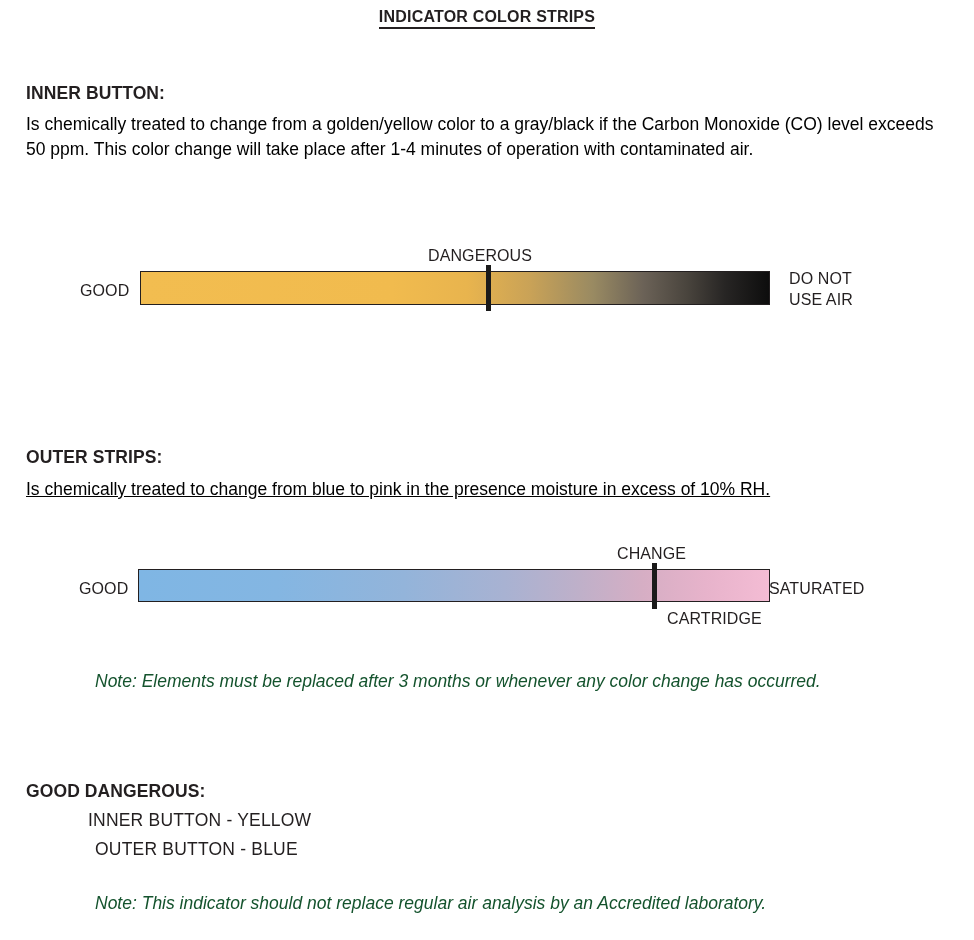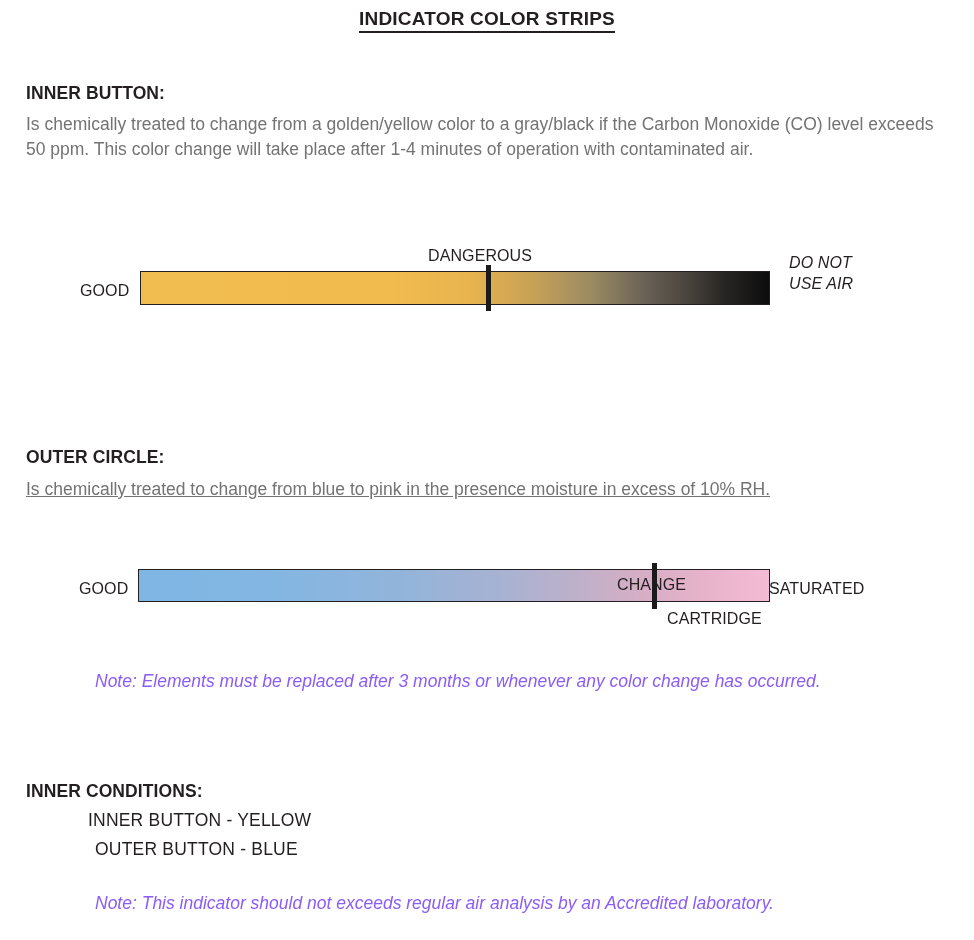--- a/index.html
+++ b/index.html
@@ -16,21 +16,21 @@
     overflow: hidden;
   }
 
   
   .doc-title {
     position: absolute;
     left: 0;
     top: 8px;
     width: 974px;
     text-align: center;
-    font-size: 19px;
+    font-size: 16px;
     font-weight: bold;
     letter-spacing: 0.2px;
     color: #231f20;
   }
   .doc-title span {
     border-bottom: 2px solid #231f20;
     padding-bottom: 2px;
   }
 
   
@@ -39,27 +39,27 @@
     font-size: 17.5px;
     font-weight: bold;
     color: #231f20;
     letter-spacing: 0.1px;
     white-space: nowrap;
   }
   .para {
     position: absolute;
     font-size: 17.5px;
     line-height: 25px;
-    color: #737373;
+    color: #000000;
   }
   .note {
     position: absolute;
     font-size: 17.5px;
     font-style: italic;
-    color: #8b5cf6;
+    color: #14532d;
     white-space: nowrap;
   }
   .cond-line {
     position: absolute;
     font-size: 17.5px;
     color: #231f20;
     white-space: nowrap;
     letter-spacing: 0.2px;
   }
 
@@ -110,41 +110,41 @@
         #c9a257 62%,
         #998a62 72%,
         #6b6257 80%,
         #49443d 87%,
         #272524 93%,
         #0d0d0d 100%);
   }
   #strip-co-marker { left: 486px; top: 265px; height: 46px; }
   #lbl-co-good     { left: 80px;  top: 282px; }
   #lbl-co-danger   { left: 428px; top: 247px; }
-  #lbl-co-donot    { left: 789px; top: 252px; font-style: italic; }
+  #lbl-co-donot    { left: 789px; top: 268px; }
 
   
   #strip-rh {
     left: 138px;
     top: 569px;
     width: 632px;
     height: 33px;
     background: linear-gradient(to right,
         #7fb6e4 0%,
         #84b6e2 22%,
         #93b4da 42%,
         #a8b2d2 58%,
         #bfb0c9 70%,
         #d6aec4 80%,
         #e7b3cb 90%,
         #f4bcd4 100%);
   }
   #strip-rh-marker { left: 652px; top: 563px; height: 46px; }
   #lbl-rh-good     { left: 79px;  top: 580px; }
-  #lbl-rh-change   { left: 617px; top: 576px; }
+  #lbl-rh-change   { left: 617px; top: 545px; }
   #lbl-rh-cart     { left: 667px; top: 610px; }
   #lbl-rh-sat      { left: 769px; top: 580px; }
 </style>
 </head>
 <body>
 
 <div class="doc-title">
   <span>INDICATOR COLOR STRIPS</span>
 </div>
 
@@ -161,40 +161,40 @@
   <div class="strip-label" id="lbl-co-good">GOOD</div>
 
   <div class="strip-label" id="lbl-co-danger">DANGEROUS</div>
 
   <div class="strip-label two-line" id="lbl-co-donot">
     <div>DO NOT</div>
     <div>USE AIR</div>
   </div>
 </div>
 
-<div class="sec-head" id="outer-head">OUTER CIRCLE:</div>
+<div class="sec-head" id="outer-head">OUTER STRIPS:</div>
 
 <div class="para" id="outer-para">Is chemically treated to change from blue to pink in the presence moisture in excess of 10% RH.</div>
 
 <div class="strip-block">
 
   <div class="strip" id="strip-rh"></div>
 
   <div class="strip-marker" id="strip-rh-marker"></div>
 
   <div class="strip-label" id="lbl-rh-good">GOOD</div>
 
   <div class="strip-label" id="lbl-rh-change">CHANGE</div>
 
   <div class="strip-label" id="lbl-rh-cart">CARTRIDGE</div>
 
   <div class="strip-label" id="lbl-rh-sat">SATURATED</div>
 </div>
 
 <div class="note" id="note-1">Note: Elements must be replaced after 3 months or whenever any color change has occurred.</div>
 
-<div class="sec-head" id="good-head">INNER CONDITIONS:</div>
+<div class="sec-head" id="good-head">GOOD DANGEROUS:</div>
 
 <div class="cond-line" id="cond-1">INNER BUTTON - YELLOW</div>
 
 <div class="cond-line" id="cond-2">OUTER BUTTON - BLUE</div>
 
-<div class="note" id="note-2">Note: This indicator should not exceeds regular air analysis by an Accredited laboratory.</div>
+<div class="note" id="note-2">Note: This indicator should not replace regular air analysis by an Accredited laboratory.</div>
 
 </body></html>

